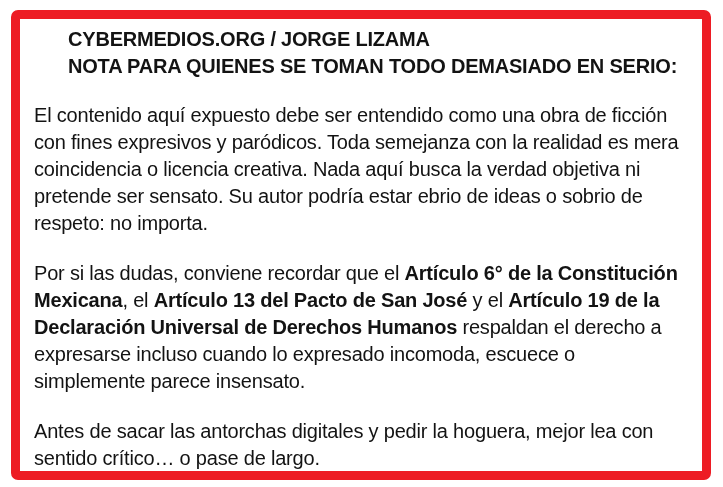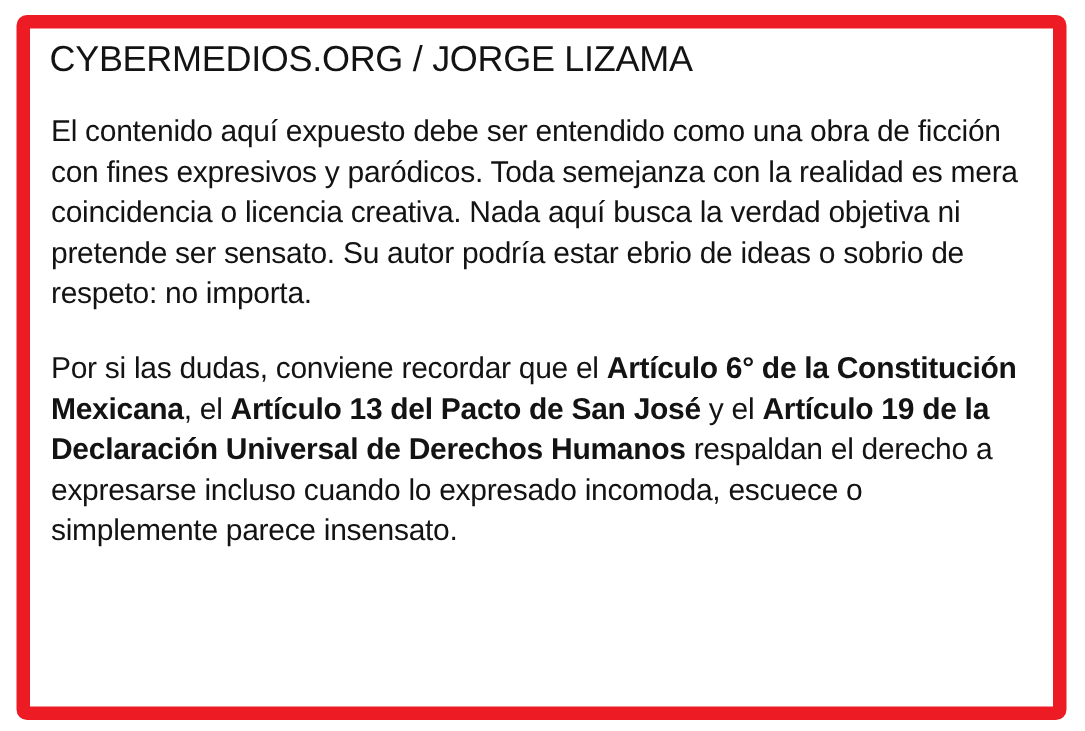--- a/index.html
+++ b/index.html
@@ -21,47 +21,50 @@
     width: 700px;
     height: 470px;
     box-sizing: border-box;
     border: 9px solid #ed1c24;
     border-radius: 7px;
     background: #ffffff;
     padding: 7px 12px 0 13px;
     color: #131313;
   }
   .hdr {
-    font-weight: normal;
-    font-size: 24px;
+    font-weight: bold;
+    font-size: 20px;
     line-height: 27px;
     letter-spacing: -0.2px;
+    margin-left: 35px;
   }
   .para {
     font-size: 20px;
     line-height: 27px;
     letter-spacing: -0.2px;
     margin: 1px;
   }
   .para b, .para strong {
     font-weight: bold;
   }
   .spacer {
     height: 21px;
   }
 </style>
 </head>
 <body>
 
 <div class="note-frame" style="border-color: rgb(237, 28, 36); background: rgb(255, 255, 255); color: rgb(19, 19, 19);">
   <div class="hdr">CYBERMEDIOS.ORG / JORGE LIZAMA</div>
+  <div class="hdr">NOTA PARA QUIENES SE TOMAN TODO DEMASIADO EN SERIO:</div>
 
   <div class="spacer"></div>
 
   <p class="para">El contenido aquí expuesto debe ser entendido como una obra de ficción con fines expresivos y paródicos. Toda semejanza con la realidad es mera coincidencia o licencia creativa. Nada aquí busca la verdad objetiva ni pretende ser sensato. Su autor podría estar ebrio de ideas o sobrio de respeto: no importa.</p>
 
   <div class="spacer"></div>
 
   <p class="para"><span>Por si las dudas, conviene recordar que el </span><strong>Artículo 6° de la Constitución Mexicana</strong><span>, el </span><strong>Artículo 13 del Pacto de San José</strong><span> y el </span><strong>Artículo 19 de la Declaración Universal de Derechos Humanos</strong><span> respaldan el derecho a expresarse incluso cuando lo expresado incomoda, escuece o simplemente parece insensato.</span></p>
 
   <div class="spacer"></div>
 
+  <p class="para">Antes de sacar las antorchas digitales y pedir la hoguera, mejor lea con sentido crítico… o pase de largo.</p>
 </div>
 
 </body></html>

